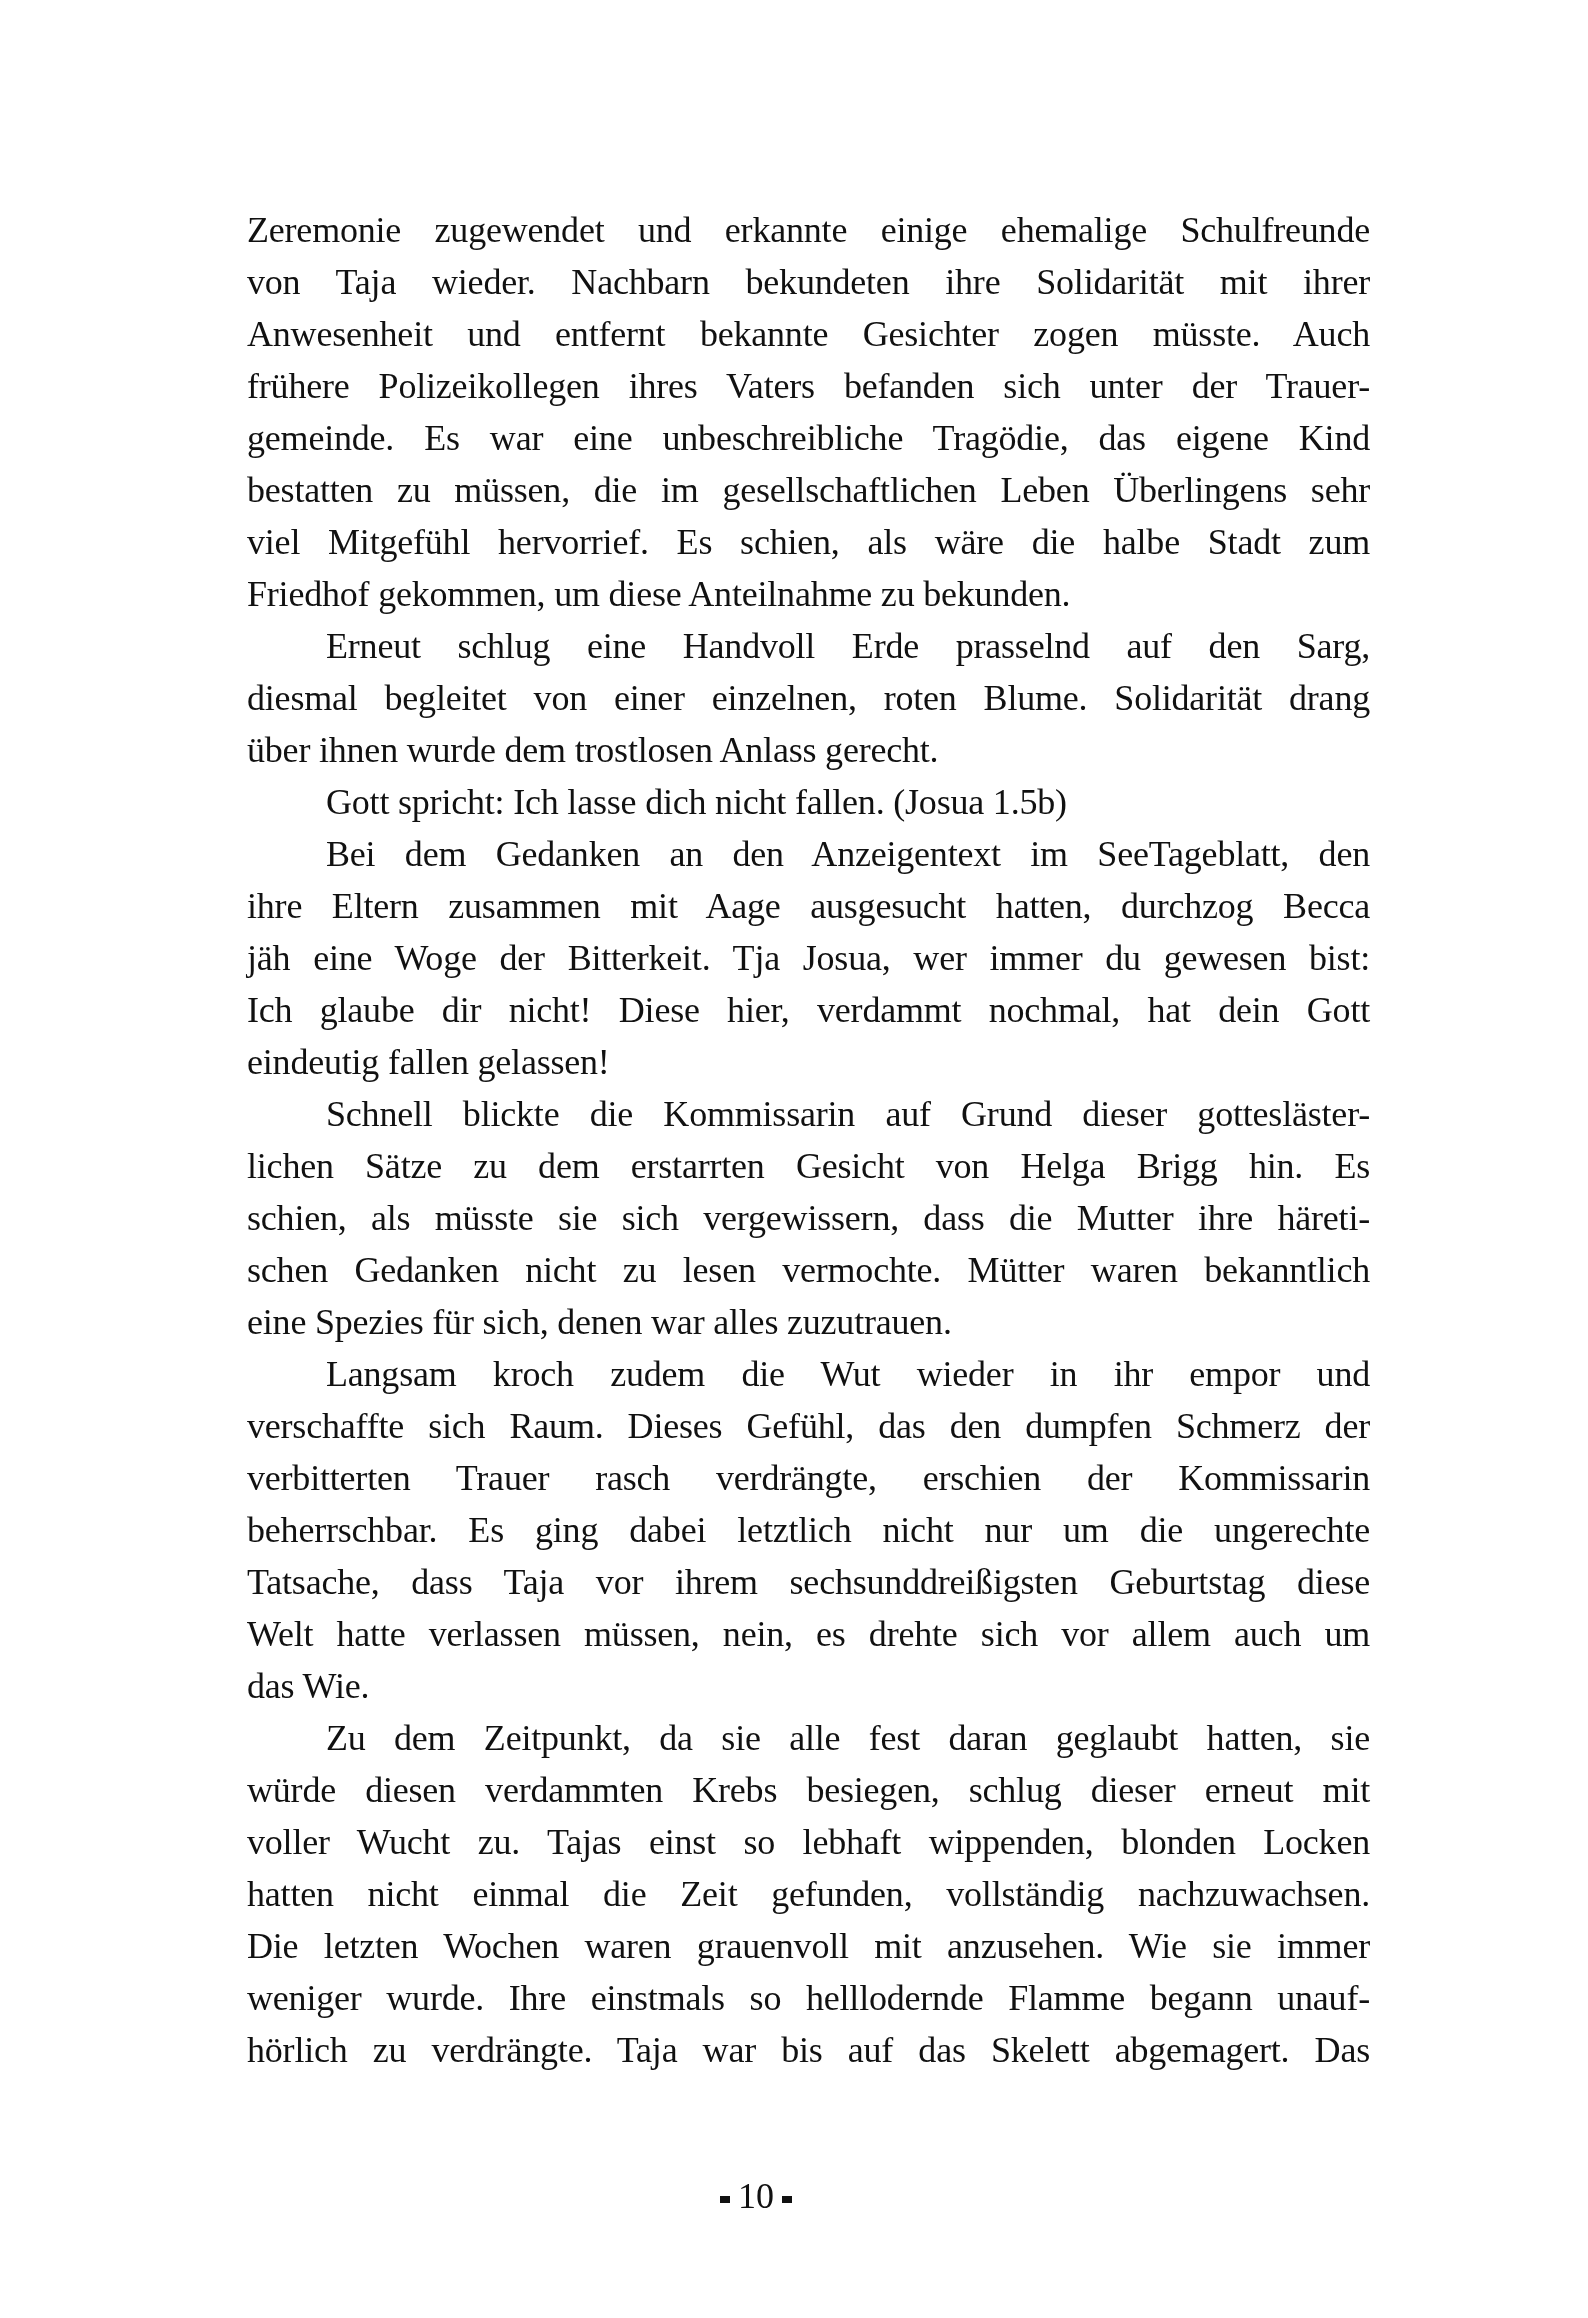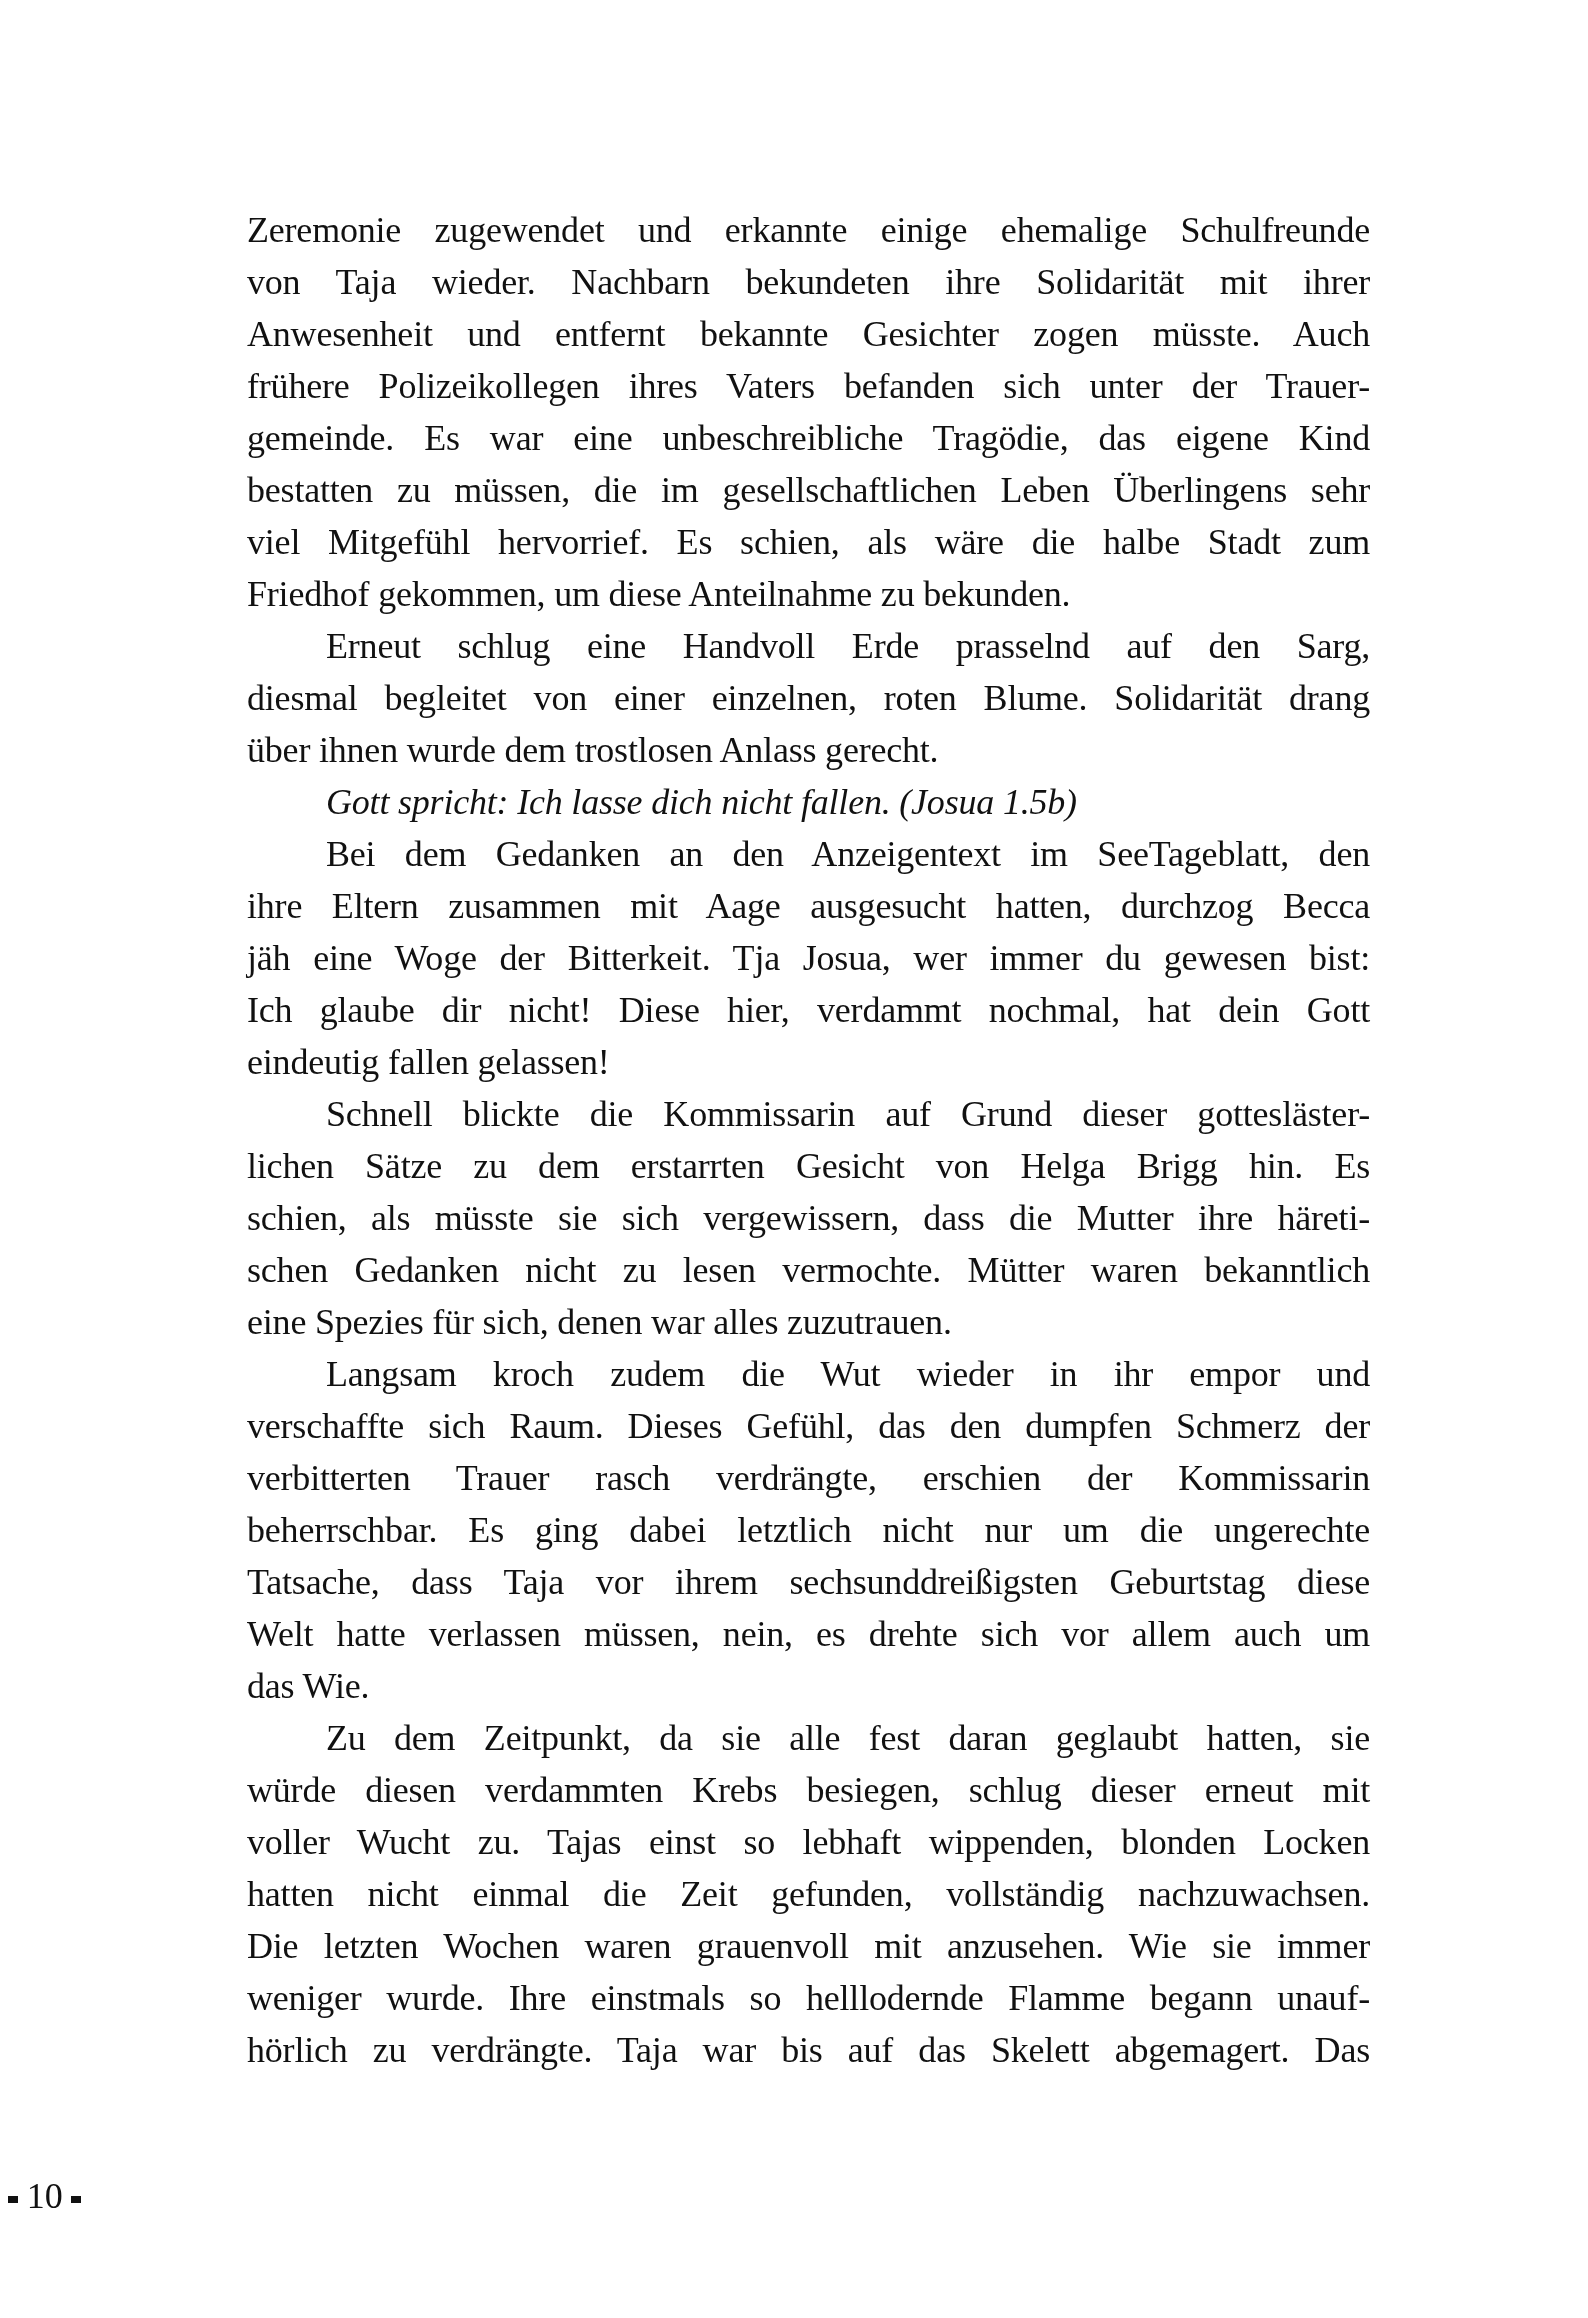--- a/index.html
+++ b/index.html
@@ -32,28 +32,28 @@
       text-align-last: justify;
       margin-left: 27px;
     }
     .line.last {
       text-align-last: left;
     }
     .line.indent {
       padding-left: 79px;
     }
     .line.italic {
-      font-style: italic;
       text-align-last: left;
     }
     .page-number {
       position: absolute;
       left: 0;
       width: 1512px;
       top: 2175px;
+      text-align: center;
       font-family: "Liberation Serif", "DejaVu Serif", serif;
       font-size: 36px;
     }
     .dash {
       display: inline-block;
       width: 10.2px;
       height: 6.5px;
       background: #111;
       vertical-align: middle;
       margin: 0 8.3px;

